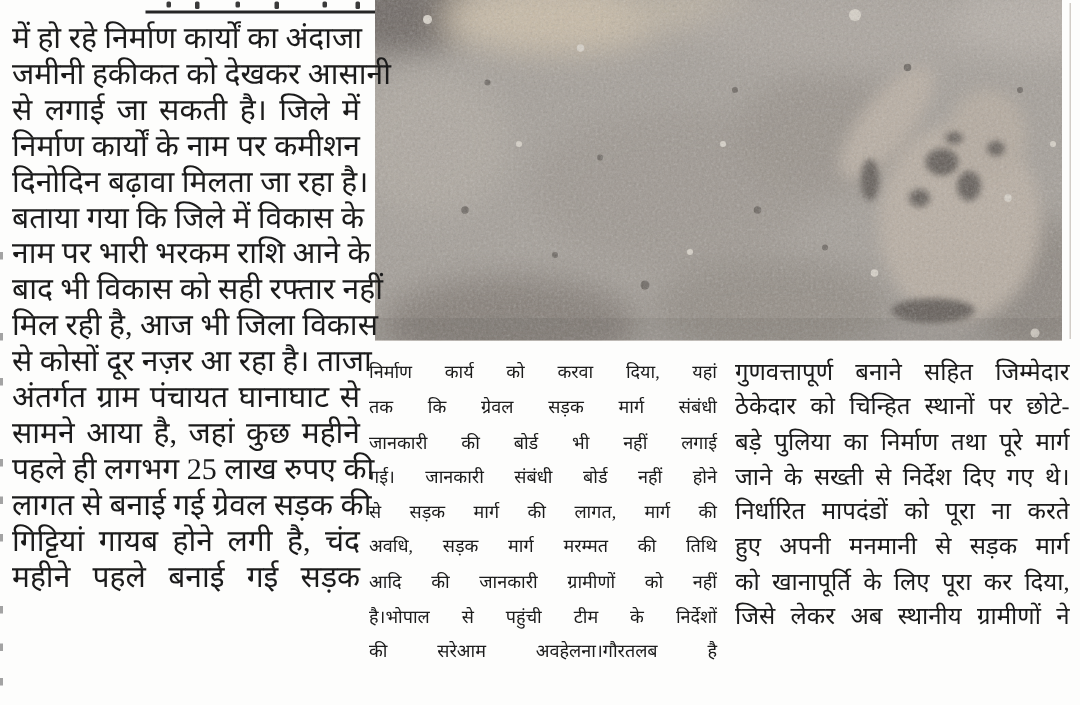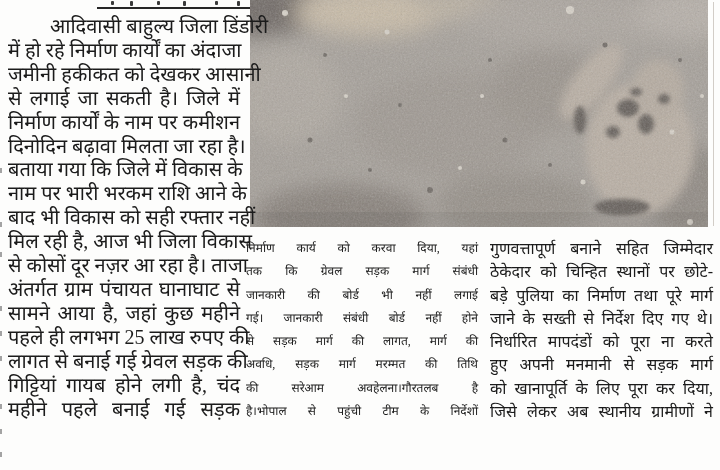--- a/index.html
+++ b/index.html
@@ -147,21 +147,20 @@
       </g>
 
       <rect width="458" height="227" filter="url(#grain)" opacity="0.30"></rect>
       <rect width="458" height="227" filter="url(#grainFine)" opacity="0.16"></rect>
       <rect y="212" width="458" height="15" fill="#000" opacity="0.05"></rect>
     </svg>
   </div>
   <div class="photo-rule"></div>
 
   <div class="col col-left">
-    <div class="line indent">आदिवासी बाहुल्य जिला डिंडोरी</div>
     <div class="line">में हो रहे निर्माण कार्यों का अंदाजा</div>
     <div class="line">जमीनी हकीकत को देखकर आसानी</div>
     <div class="line">से लगाई जा सकती है। जिले में</div>
     <div class="line">निर्माण कार्यों के नाम पर कमीशन</div>
     <div class="line">दिनोदिन बढ़ावा मिलता जा रहा है।</div>
     <div class="line">बताया गया कि जिले में विकास के</div>
     <div class="line">नाम पर भारी भरकम राशि आने के</div>
     <div class="line">बाद भी विकास को सही रफ्तार नहीं</div>
     <div class="line">मिल रही है, आज भी जिला विकास</div>
     <div class="line">से कोसों दूर नज़र आ रहा है। ताजा</div>
@@ -173,22 +172,23 @@
     <div class="line">महीने पहले बनाई गई सड़क</div>
   </div>
 
   <div class="col col-mid">
     <div class="line">निर्माण कार्य को करवा दिया, यहां</div>
     <div class="line">तक कि ग्रेवल सड़क मार्ग संबंधी</div>
     <div class="line">जानकारी की बोर्ड भी नहीं लगाई</div>
     <div class="line">गई। जानकारी संबंधी बोर्ड नहीं होने</div>
     <div class="line">से सड़क मार्ग की लागत, मार्ग की</div>
     <div class="line">अवधि, सड़क मार्ग मरम्मत की तिथि</div>
+    <div class="line">आदि की जानकारी ग्रामीणों को नहीं</div>
+    <div class="line">है।भोपाल से पहुंची टीम के निर्देशों</div>
     <div class="line">की सरेआम अवहेलना।गौरतलब है</div>
-    <div class="line">है।भोपाल से पहुंची टीम के निर्देशों</div>
   </div>
 
   <div class="col col-right">
     <div class="line">गुणवत्तापूर्ण बनाने सहित जिम्मेदार</div>
     <div class="line">ठेकेदार को चिन्हित स्थानों पर छोटे-</div>
     <div class="line">बड़े पुलिया का निर्माण तथा पूरे मार्ग</div>
     <div class="line">जाने के सख्ती से निर्देश दिए गए थे।</div>
     <div class="line">निर्धारित मापदंडों को पूरा ना करते</div>
     <div class="line">हुए अपनी मनमानी से सड़क मार्ग</div>
     <div class="line">को खानापूर्ति के लिए पूरा कर दिया,</div>

